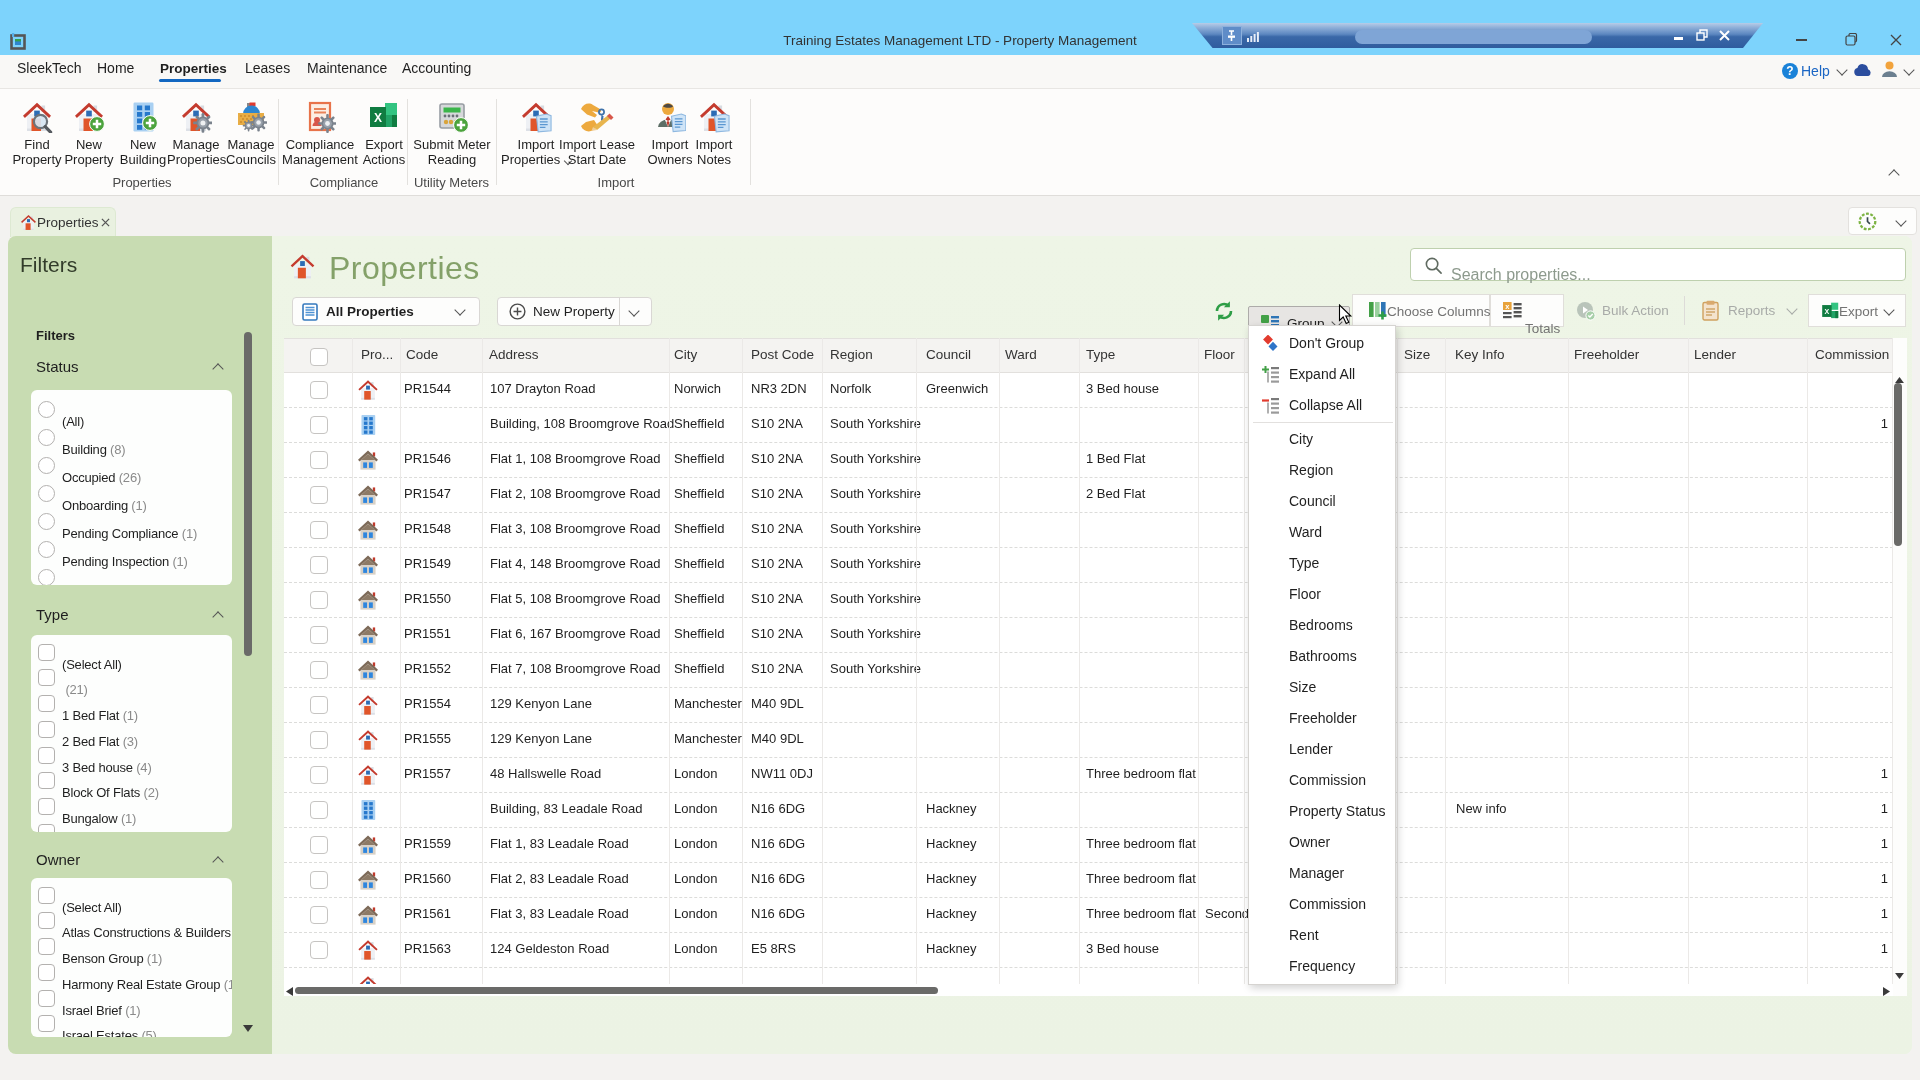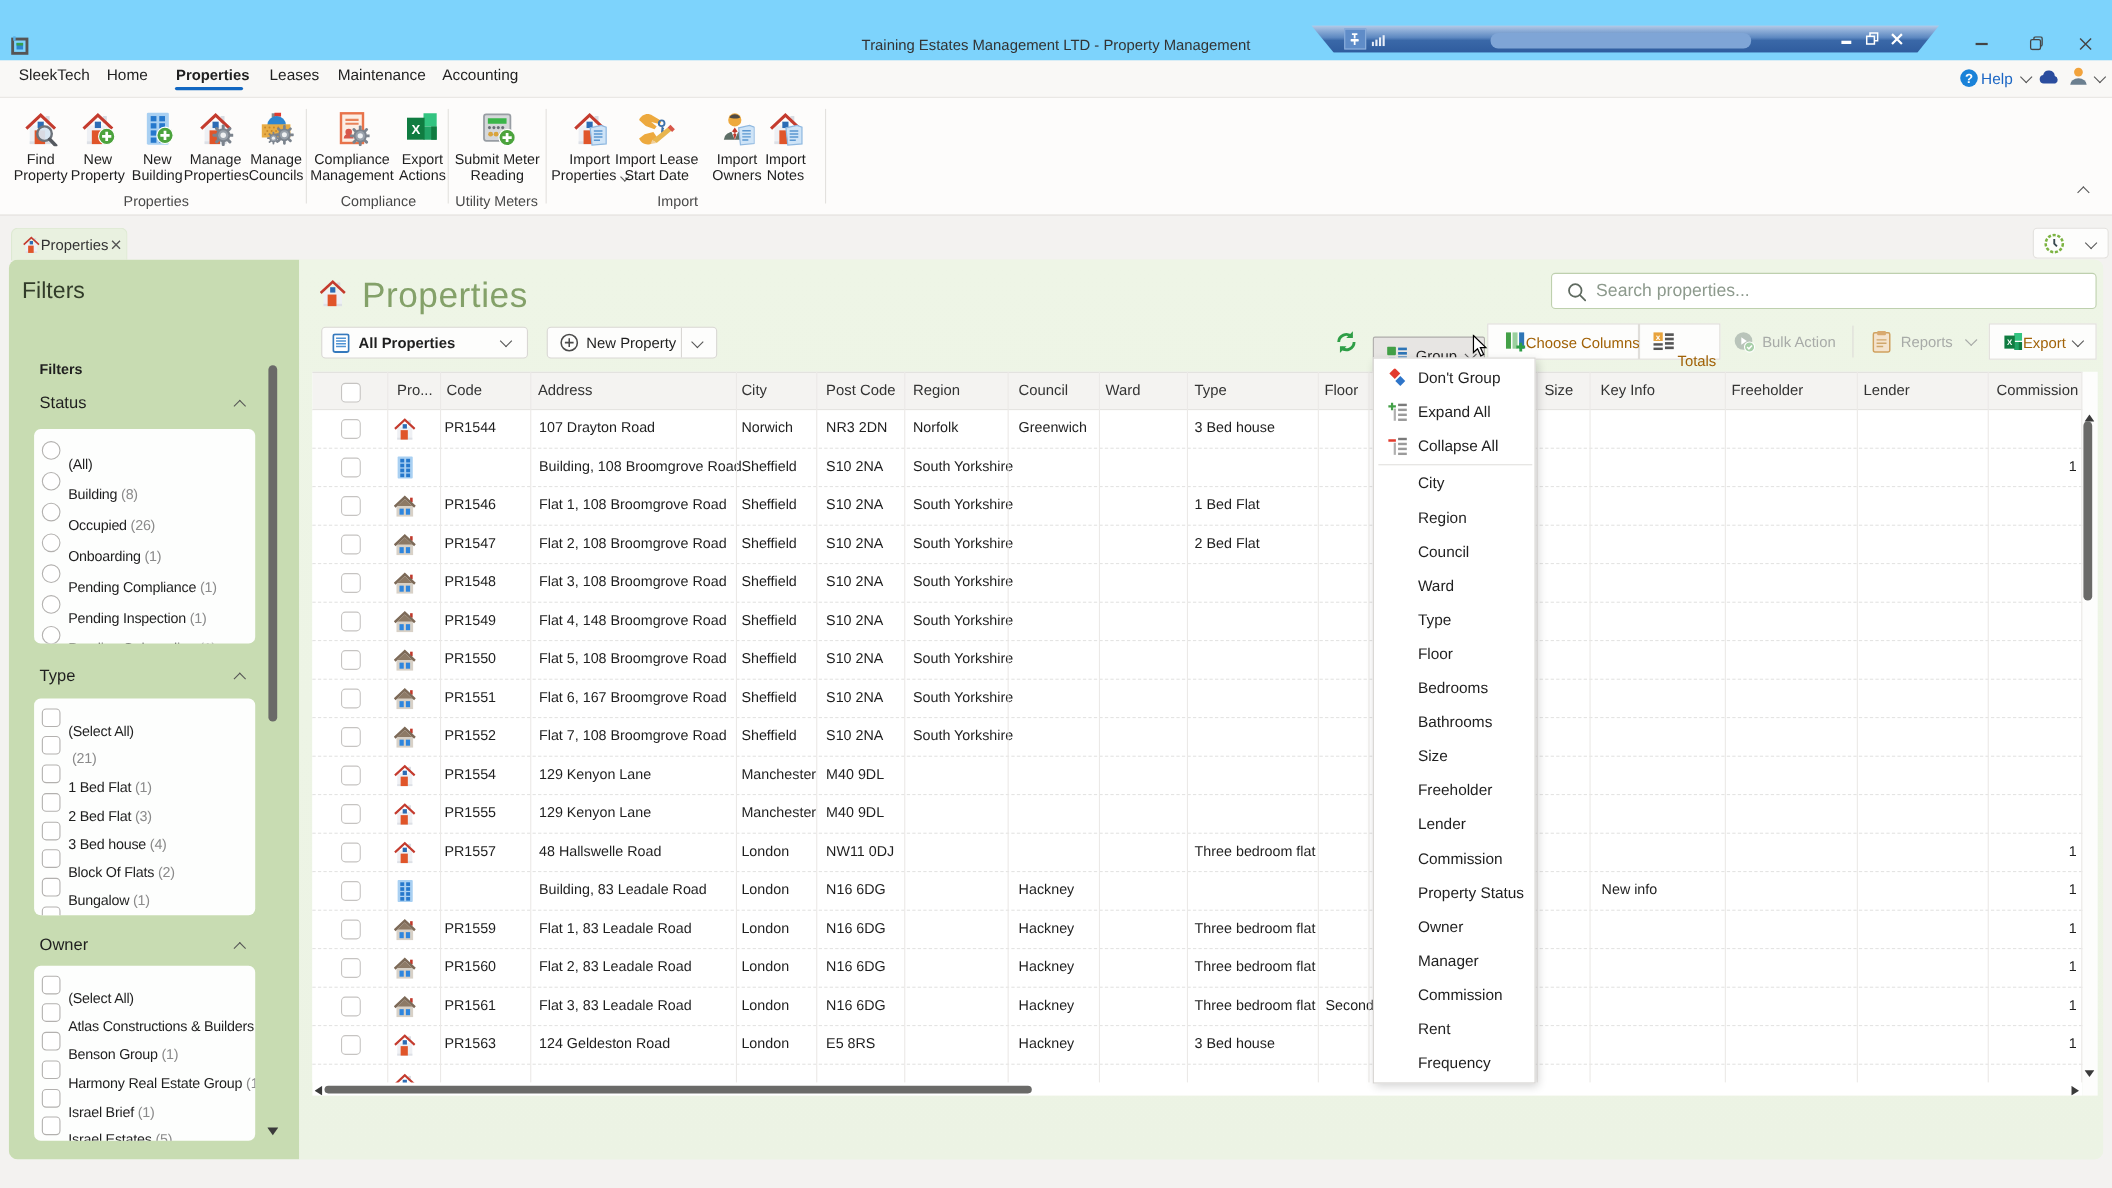--- a/index.html
+++ b/index.html
@@ -24,21 +24,21 @@
 .shead{position:absolute;left:28px;font-size:15px;color:#1f1f1f}
 .spanel{position:absolute;left:23px;width:201px;background:#fdfefd;border-radius:6px;overflow:hidden}
 .fitem{position:absolute;left:0;width:100%;height:26px;font-size:13px;letter-spacing:-0.2px;color:#1f1f1f}
 .fitem .cnt{color:#8a8a8a}
 .radio{position:absolute;left:7px;top:4px;width:17px;height:17px;border:1px solid #b3b1af;border-radius:50%;background:#fff}
 .check{position:absolute;left:7px;top:4px;width:17px;height:17px;border:1px solid #b3b1af;border-radius:4px;background:#fff}
 .flab{position:absolute;left:31px;top:17px;white-space:nowrap}
 #main{position:absolute;left:264px;top:0;width:1640px;height:818px;background:linear-gradient(#eef5e6,#ecf3e4)}
 
 .tbw{position:absolute;height:29px;background:#fdfdfc;border:1px solid #d9d7d4;border-radius:4px;font-size:13.5px;color:#1f1f1f}
-.tbq{position:absolute;height:33px;font-size:13.5px;color:#a16207}
+.tbq{position:absolute;height:33px;font-size:13.5px;color:#737373}
 
 #tablewrap{position:absolute;left:12px;top:102px;width:1609px;height:658px;background:#fff}
 #thead{position:absolute;left:0;top:0;width:1609px;height:35px;background:#f4f3f1;border-top:1px solid #e2e0dd;border-bottom:1px solid #e2e0dd;font-size:13.5px;color:#333}
 .th{position:absolute;top:8px;white-space:nowrap}
 .tr{position:absolute;left:0;width:1609px;height:35px;background:#fff;border-bottom:1px dashed #dcdcda;font-size:13px;color:#1f1f1f}
 .td{position:absolute;top:8px;white-space:nowrap}
 .cb{position:absolute;left:26px;top:8px;width:18px;height:18px;border:1px solid #c6c4c2;border-radius:4px;background:#fff}
 .ric{position:absolute;left:73px;top:6px}
 .colline{position:absolute;top:0;width:1px;background:#ebe9e7}
 .c1{left:120px}.c2{left:206px}.c3{left:390px}.c4{left:467px}.c5{left:546px}.c6{left:642px}.c7{left:802px}.c8{left:921px}.c9{left:1172px}
@@ -402,21 +402,21 @@
   <div id="main">
     <svg class="abs" style="left:17px;top:17px" width="27" height="27" viewBox="0 0 32 32">
         <use href="#hred32"></use>
       </svg>
     <div class="abs" style="left:57px;top:14px;font-size:32px;font-weight:300;color:#84a169;letter-spacing:.5px">Properties</div>
     <div class="abs" style="left:1138px;top:12px;width:496px;height:33px;background:#fff;border:1px solid #bed0ae;border-radius:4px">
       <svg class="abs" style="left:13px;top:7px" width="19" height="19" viewBox="0 0 20 20">
           <circle cx="8.5" cy="8.5" r="6" fill="none" stroke="#5f6a60" stroke-width="1.7"></circle>
           <path d="M13 13l5 5" stroke="#5f6a60" stroke-width="1.7" stroke-linecap="round"></path>
         </svg>
-      <span class="abs" style="left:40px;top:7px;font-size:16px;color:#8d9a8d">Search properties...</span>
+      <span class="abs" style="left:40px;top:17px;font-size:16px;color:#8d9a8d">Search properties...</span>
     </div>
     <div class="tbw" style="left:20px;top:61px;width:188px">
       <svg class="abs" style="left:9px;top:5px" width="16" height="18" viewBox="0 0 16 18">
           <rect x="1" y="1" width="14" height="16" rx="1.5" fill="#fff" stroke="#3579bd" stroke-width="1.6"></rect>
           <path d="M3.5 4.5h9M3.5 7h9M3.5 9.5h9M3.5 12h9" stroke="#4f93d4" stroke-width="1.5"></path>
         </svg>
       <span class="abs" style="left:33px;top:6px;font-weight:bold">All Properties</span>
       <span class="chev abs" style="left:163px;top:8px"></span>
     </div>
     <div class="tbw" style="left:225px;top:61px;width:155px">

